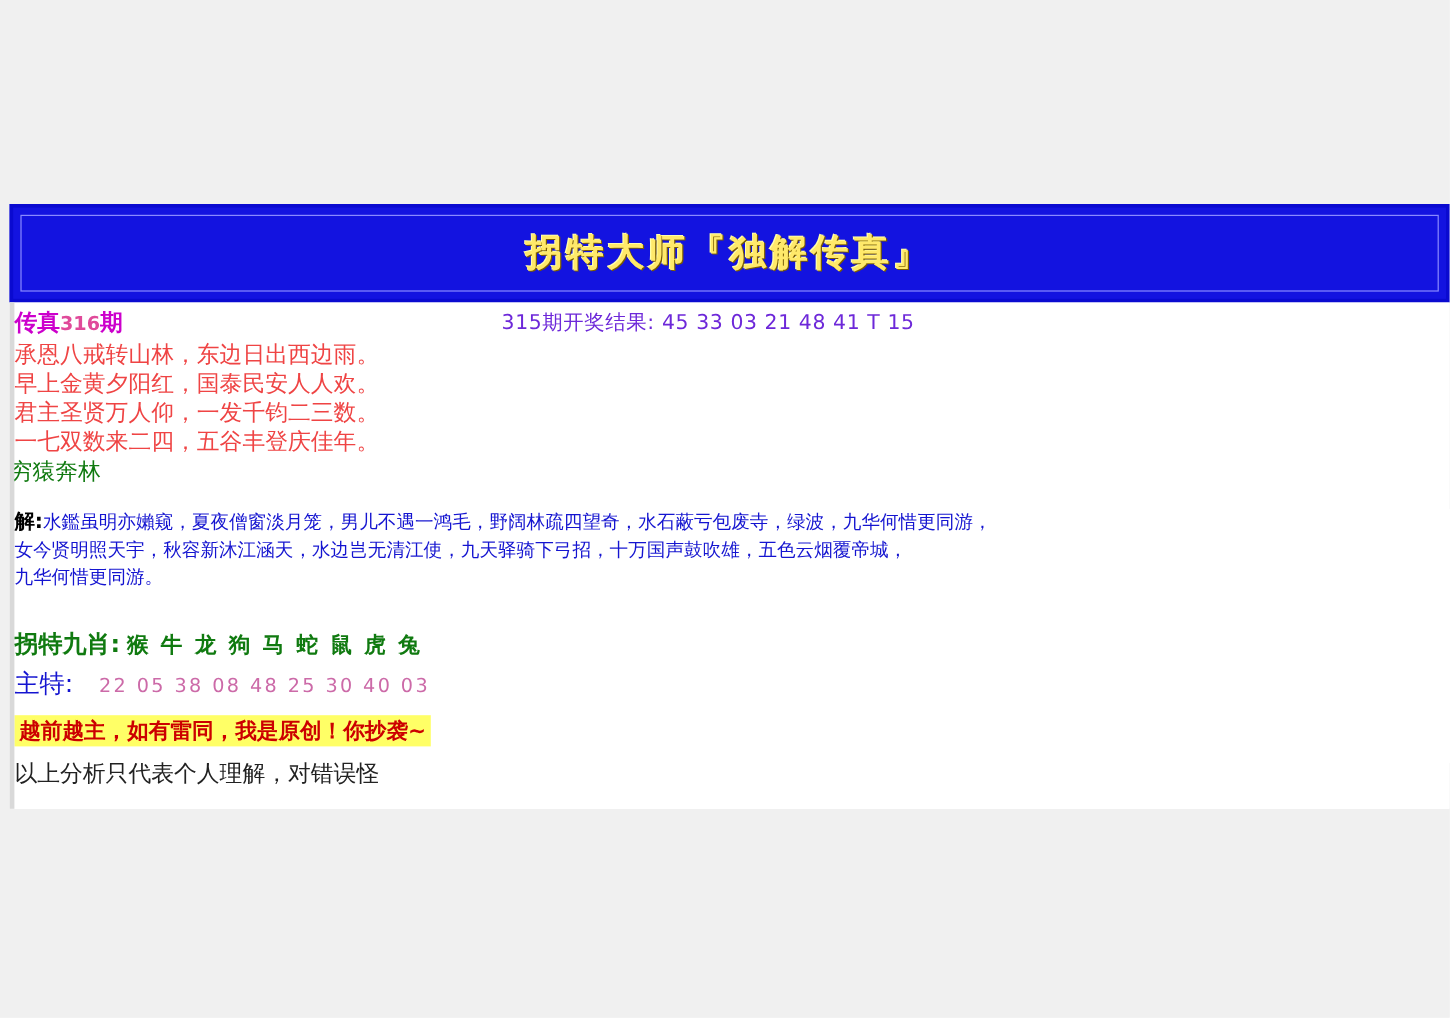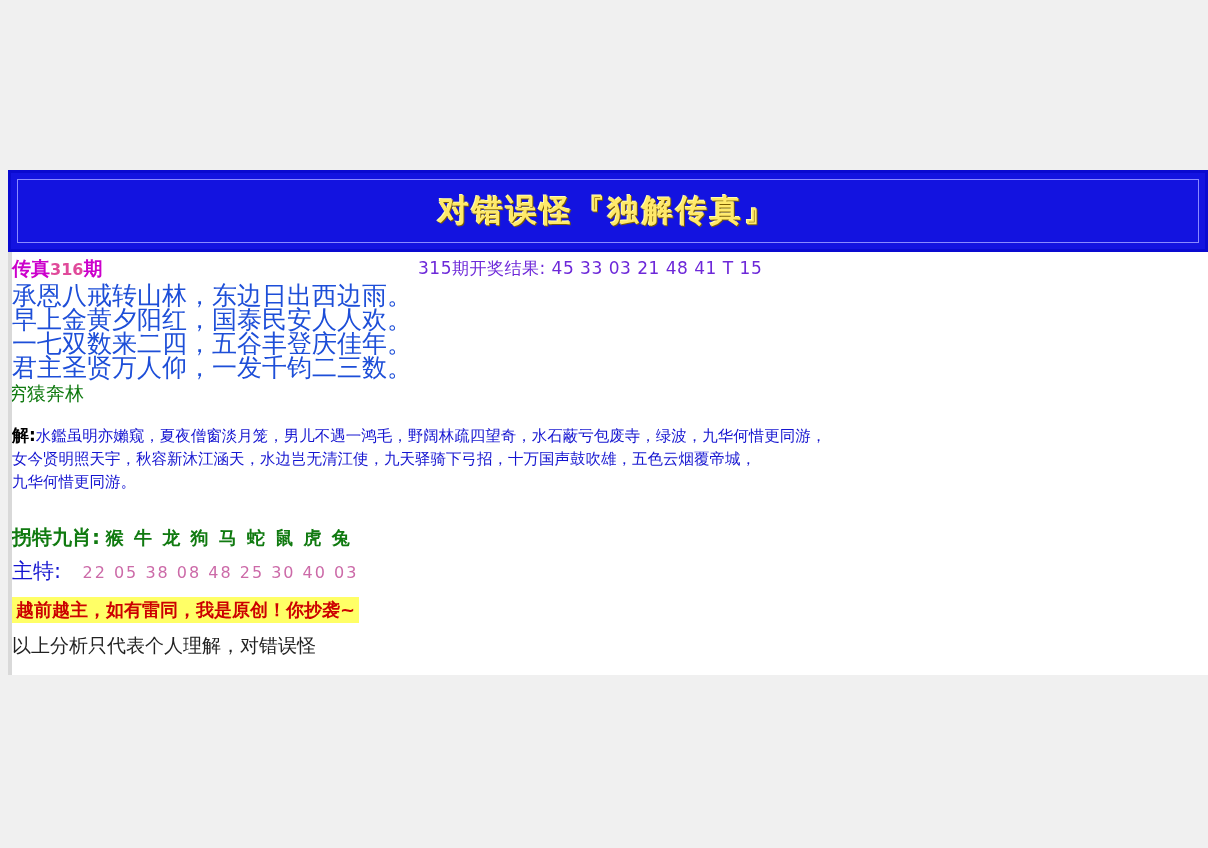--- a/index.html
+++ b/index.html
@@ -88,22 +88,22 @@
     color: #6d28d9;
     font-weight: normal;
     font-size: 17px;
     font-family: "DejaVu Sans", sans-serif;
     letter-spacing: 0.5px;
     white-space: nowrap;
   }
 
   .poem {
     margin: 2px 0 0 4px;
-    color: #1d4ed8;
-    font-size: 25px;
+    color: #ef4444;
+    font-size: 19px;
     line-height: 24px;
     font-family: "DejaVu Sans", sans-serif;
   }
   .poem div { white-space: nowrap; }
 
   .poem-tail {
     margin: 0 0 0 0;
     color: #107a10;
     font-size: 19px;
     line-height: 26px;
@@ -181,38 +181,38 @@
   }
 </style>
 </head>
 <body>
 
 <div class="page">
   <div class="content">
 
     <div class="banner">
       <div class="banner-inner"></div>
-      <div class="banner-title">对错误怪『独解传真』</div>
+      <div class="banner-title">拐特大师『独解传真』</div>
     </div>
 
     <div class="body-area">
       <div class="edge-left"></div>
 
       <div class="row-head">
         <div class="period">
           <span class="c1">传真</span><span class="c2">316</span><span class="c3">期</span>
         </div>
         <div class="result">315期开奖结果: 45 33 03 21 48 41 T 15</div>
       </div>
 
       <div class="poem">
         <div>承恩八戒转山林，东边日出西边雨。</div>
         <div>早上金黄夕阳红，国泰民安人人欢。</div>
+        <div>君主圣贤万人仰，一发千钧二三数。</div>
         <div>一七双数来二四，五谷丰登庆佳年。</div>
-        <div>君主圣贤万人仰，一发千钧二三数。</div>
       </div>
 
       <div class="poem-tail">穷猿奔林</div>
 
       <div class="explain">
         <div><span class="lbl">解:</span><span>水鑑虽明亦嬾窥，夏夜僧窗淡月笼，男儿不遇一鸿毛，野阔林疏四望奇，水石蔽亏包废寺，绿波，九华何惜更同游，</span></div>
         <div>女今贤明照天宇，秋容新沐江涵天，水边岂无清江使，九天驿骑下弓招，十万国声鼓吹雄，五色云烟覆帝城，</div>
         <div>九华何惜更同游。</div>
       </div>
 

